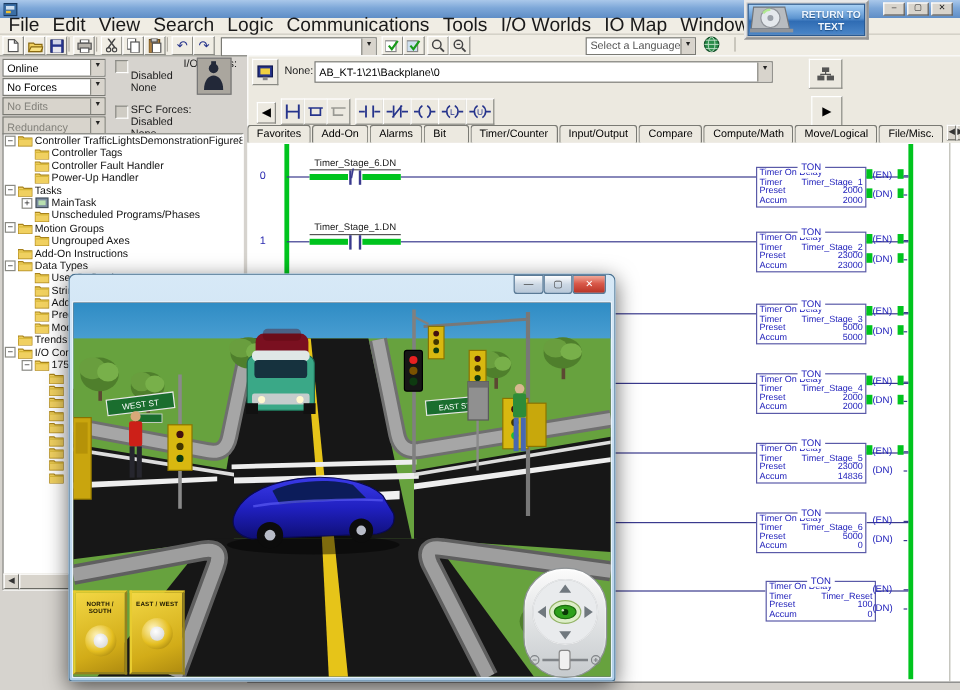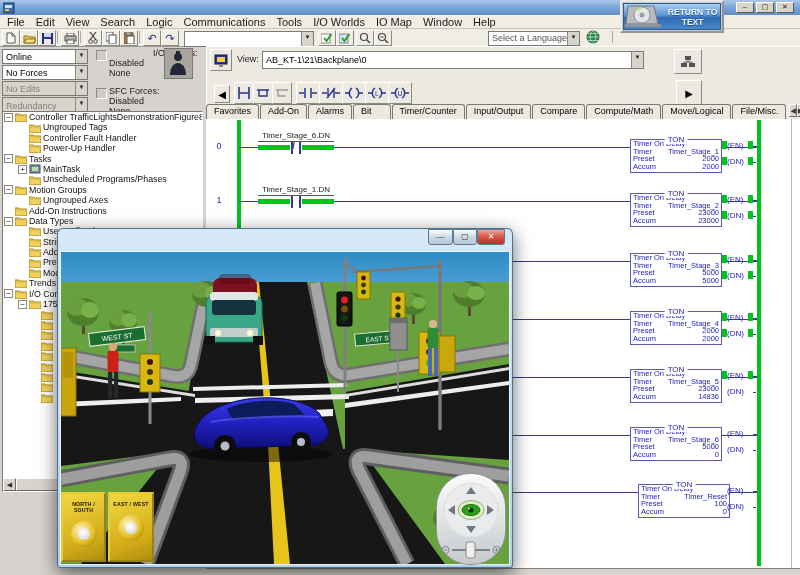--- a/index.html
+++ b/index.html
@@ -10,21 +10,21 @@
 
   
   #titlebar{left:0;top:0;width:800px;height:15px;
     background:linear-gradient(180deg,#aac8ea 0%,#7da7d8 45%,#5f8ec6 100%);
     display:flex;align-items:center;gap:4px;padding-left:3px;box-sizing:border-box;}
   #titlebar .t{font-size:10px;color:#0a0a0a;white-space:nowrap;}
   .winbtn{width:16px;height:9px;background:#d8d4cc;border:1px solid;
     border-color:#fff #5a5a5a #5a5a5a #fff;font-size:7px;line-height:7px;text-align:center;color:#222;}
   #menubar{left:0;top:15px;width:800px;height:14px;background:#f0ede4;border-bottom:1px solid #c8c4ba;
     display:flex;align-items:center;gap:11px;padding-left:7px;box-sizing:border-box;}
-  #menubar span{font-size:11px;color:#1a1a1a;}
+  #menubar span{font-size:16px;color:#1a1a1a;}
   #toolbar1{left:0;top:29px;width:800px;height:17px;background:#f0ede4;border-bottom:1px solid #9a9a94;}
   .tbtn{position:absolute;top:1px;width:16px;height:14px;background:#f0ede4;border:1px solid;
     border-color:#fff #8a8a84 #8a8a84 #fff;display:flex;align-items:center;justify-content:center;}
   .tsep{position:absolute;top:2px;width:1px;height:12px;background:#b0aca2;}
   .combo{position:absolute;background:#fff;border:1px solid #7a7a74;display:flex;align-items:center;}
   .combo .val{flex:1;padding-left:3px;font-size:9px;white-space:nowrap;overflow:hidden;}
   .combo .dd{width:11px;height:100%;background:#d8d4cc;border-left:1px solid #8a8a84;
     font-size:6px;line-height:11px;text-align:center;color:#222;}
   .combo.dis{background:#d8d4cc;}
   .combo.dis .val{color:#82807a;}
@@ -304,21 +304,21 @@
         <span class="lbl">Controller TrafficLightsDemonstrationFigure8-22a</span>
       </div>
       <div class="trow d1">
         <div class="spc"></div>
         <span style="display: flex;">
           <svg width="12" height="10" style="flex:none;">
             <path d="M0,2 h4 l1,1 h7 v7 h-12 z" fill="#f0d060" stroke="#a8821a"></path>
             <path d="M0,4 h12" stroke="#d8b838"></path>
           </svg>
         </span>
-        <span class="lbl">Ungrouped Tags</span>
+        <span class="lbl">Controller Tags</span>
       </div>
       <div class="trow d1">
         <div class="spc"></div>
         <span style="display: flex;">
           <svg width="12" height="10" style="flex:none;">
             <path d="M0,2 h4 l1,1 h7 v7 h-12 z" fill="#f0d060" stroke="#a8821a"></path>
             <path d="M0,4 h12" stroke="#d8b838"></path>
           </svg>
         </span>
         <span class="lbl">Controller Fault Handler</span>
@@ -580,21 +580,21 @@
   </div>
 
   <div id="rightpane" class="abs"></div>
   <div class="smallbtn abs" style="left:210px;top:49px;width:20px;height:20px;">
     <svg width="14" height="14">
         <rect x="1" y="2" width="12" height="9" fill="#26348c" stroke="#101850"></rect>
         <rect x="3" y="4" width="8" height="5" fill="#f0d040"></rect>
         <rect x="5" y="11" width="4" height="3" fill="#888"></rect>
       </svg>
     </div>
-  <div class="stxt" style="left:237px;top:54px;">View:</div>
+  <div class="stxt" style="left:237px;top:54px;">None:</div>
   <div class="combo abs" style="left:262px;top:51px;width:380px;height:16px;">
     <span class="val">AB_KT-1\21\Backplane\0</span>
     <span class="dd">▼</span>
     </div>
   <div class="smallbtn abs" style="left:674px;top:49px;width:26px;height:23px;">
     <svg width="14" height="12">
         <rect x="4" y="0" width="6" height="4" fill="#555"></rect>
         <rect x="0" y="7" width="6" height="4" fill="#555"></rect>
         <rect x="8" y="7" width="6" height="4" fill="#555"></rect>
         <path d="M7,4 v2 M3,7 v-1 h8 v1" stroke="#555" fill="none"></path>

